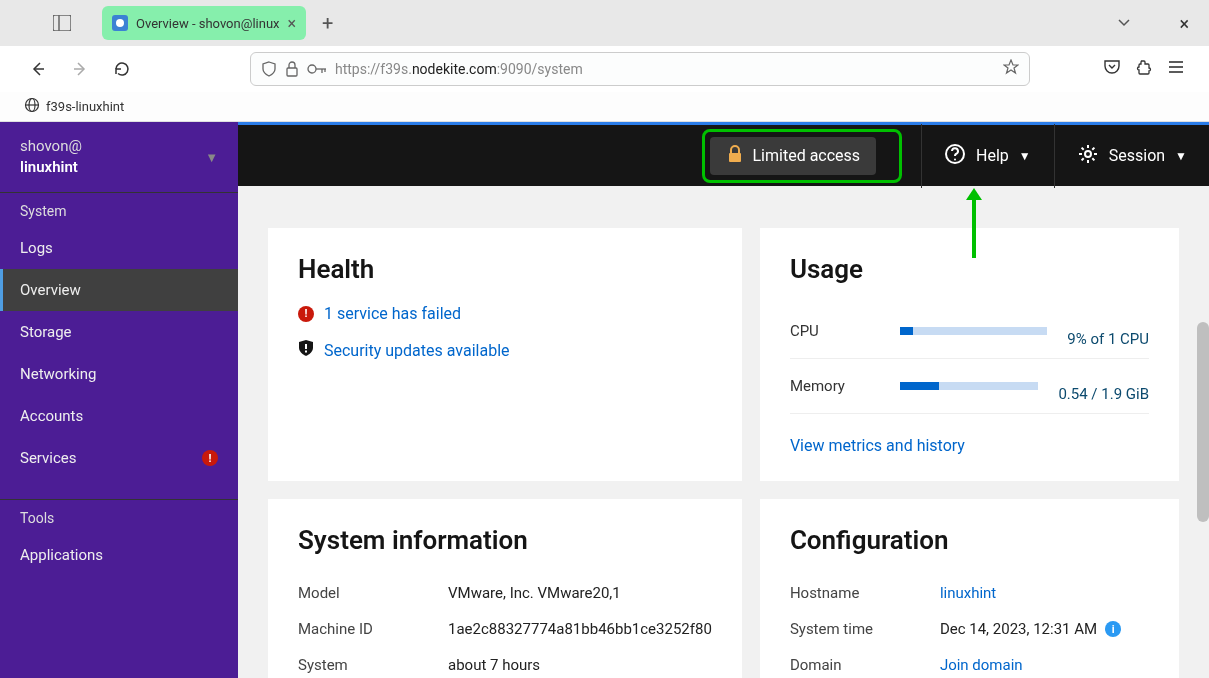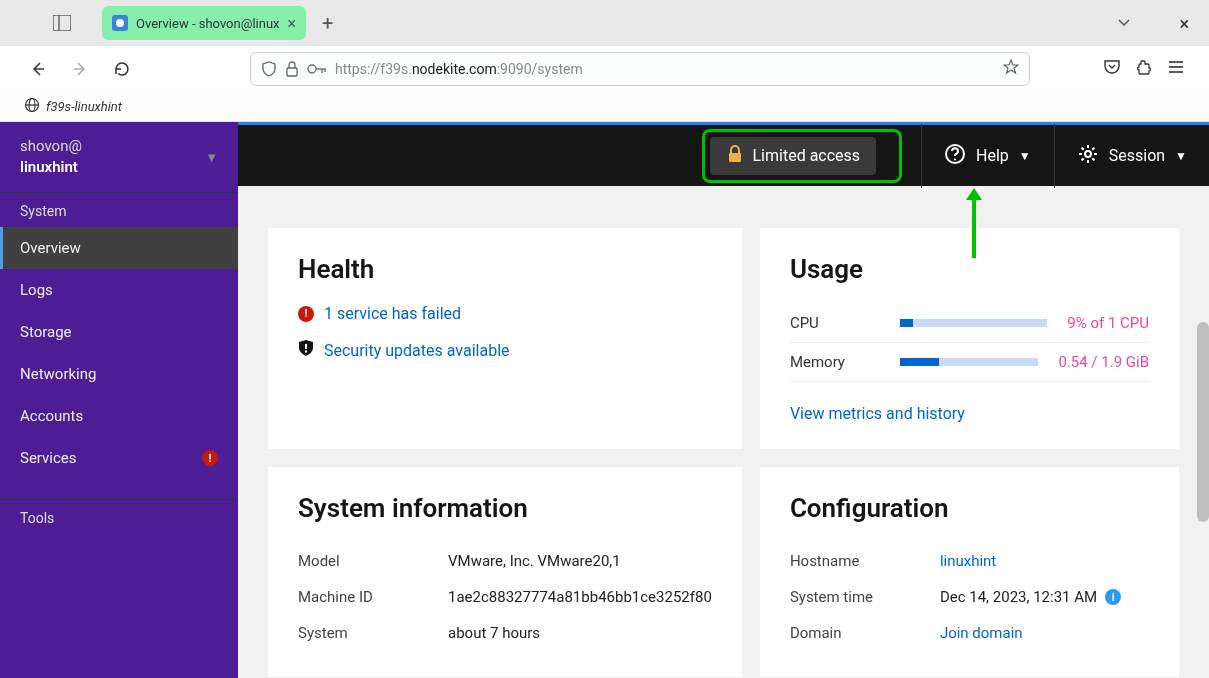--- a/index.html
+++ b/index.html
@@ -22,21 +22,21 @@
 .nav-bar { height: 46px; background: #ffffff; display: flex; align-items: center; padding: 0 24px; gap: 14px; }
 .nav-btn { color: #333; font-size: 16px; display: flex; align-items: center; justify-content: center; width: 28px; height: 28px; cursor: pointer; }
 .nav-btn.disabled { color: #aaa; cursor: default; }
 .url-bar { flex: 0 0 780px; margin-left: 100px; height: 34px; background: #fcfdfd; border: 1px solid #ccc; border-radius: 6px; display: flex; align-items: center; padding: 0 10px; gap: 8px; }
 .url-bar svg { flex-shrink: 0; }
 .url-text { font-size: 14px; color: #888; flex: 1; }
 .url-text .dark { color: #222; }
 .url-star { color: #666; }
 .nav-right { margin-left: auto; display: flex; gap: 14px; align-items: center; color: #333; }
 
-.bookmark-bar { height: 30px; background: #fdfdfd; display: flex; align-items: center; padding: 0 24px; gap: 6px; font-size: 13px; color: #333; border-bottom: 1px solid #e0e0e0; font-style: italic; }
+.bookmark-bar { height: 30px; background: #fdfdfd; display: flex; align-items: center; padding: 0 24px; gap: 6px; font-size: 13px; color: #333; border-bottom: 1px solid #e0e0e0; }
 
 
 .app { display: flex; height: calc(678px - 46px - 46px - 30px); position: relative; }
 
 
 .sidebar { width: 238px; background: #4c1d95; color: #fff; display: flex; flex-direction: column; }
 .sidebar-header { padding: 14px 20px; display: flex; align-items: center; justify-content: space-between; cursor: pointer; }
 .sidebar-user { font-size: 15px; line-height: 1.4; color: #ddd; }
 .sidebar-user strong { color: #fff; font-weight: 600; }
 .sidebar-caret { color: #888; font-size: 13px; }
@@ -61,21 +61,21 @@
 .card h2 { font-size: 26px; font-weight: 600; margin-bottom: 20px; color: #151515; }
 .health-item { display: flex; align-items: center; gap: 10px; margin-bottom: 16px; font-size: 16px; }
 .health-item .link { color: #0066cc; cursor: pointer; }
 .red-icon { width: 16px; height: 16px; border-radius: 50%; background: #c9190b; color: #fff; font-size: 11px; display: flex; align-items: center; justify-content: center; font-weight: bold; }
 .shield-icon { color: #151515; }
 
 .usage-row { display: grid; grid-template-columns: 90px 1fr auto; align-items: center; gap: 20px; padding: 10px 0; font-size: 15px; border-bottom: 1px solid #eee; }
 .usage-label { color: #333; }
 .usage-bar { height: 8px; background: #c7dbf3; position: relative; }
 .usage-fill { height: 100%; background: #0066cc; position: absolute; left: 0; top: 0; }
-.usage-value { color: #ec4899; text-align: right; }
+.usage-value { color: #0c4a6e; text-align: right; margin-top: 16px; }
 .metrics-link { color: #0066cc; font-size: 16px; margin-top: 22px; display: inline-block; cursor: pointer; }
 
 .info-row { display: grid; grid-template-columns: 130px 1fr; gap: 20px; padding: 9px 0; font-size: 15px; }
 .info-label { color: #444; }
 .info-value { color: #222; display: flex; gap: 8px; align-items: center; }
 .info-link { color: #0066cc; cursor: pointer; }
 .info-icon { width: 16px; height: 16px; border-radius: 50%; background: #2b9af3; color: #fff; font-size: 11px; display: inline-flex; align-items: center; justify-content: center; font-weight: bold; }
 
 
 .scroll-indicator { position: absolute; right: 0; top: 200px; width: 12px; height: 200px; background: #bfbfbf; border-radius: 6px; }
@@ -190,41 +190,44 @@
 
   <div class="sidebar">
     <div class="sidebar-header">
       <div class="sidebar-user">
         <div>shovon@</div>
         <strong>linuxhint</strong>
       </div>
       <span class="sidebar-caret">▼</span>
     </div>
     <div class="sidebar-section-label">System</div>
+    <div class="sidebar-item">
+        <span>Logs</span>
+      </div>
     <div class="sidebar-item active">
         <span>Overview</span>
       </div>
     <div class="sidebar-item">
-        <span>Logs</span>
-      </div>
-    <div class="sidebar-item">
         <span>Storage</span>
       </div>
     <div class="sidebar-item">
         <span>Networking</span>
       </div>
     <div class="sidebar-item">
         <span>Accounts</span>
       </div>
     <div class="sidebar-item">
       <span>Services</span>
       <span class="sidebar-badge">!</span>
     </div>
     <div class="sidebar-gap"></div>
     <div class="sidebar-section-label">Tools</div>
+    <div class="sidebar-item">
+        <span>Applications</span>
+      </div>
   </div>
 
   <div class="content">
     <div class="topbar">
       <div class="limited-highlight">
         <div class="limited-access">
           <span>
             <svg width="18" height="18" viewBox="0 0 18 18">
                 <rect x="3" y="8" width="12" height="9" rx="1" fill="#f0ad4e"></rect>
                 <path d="M5 8 V5 a4 4 0 0 1 8 0 V8" fill="none" stroke="#f0ad4e" stroke-width="2"></path>

